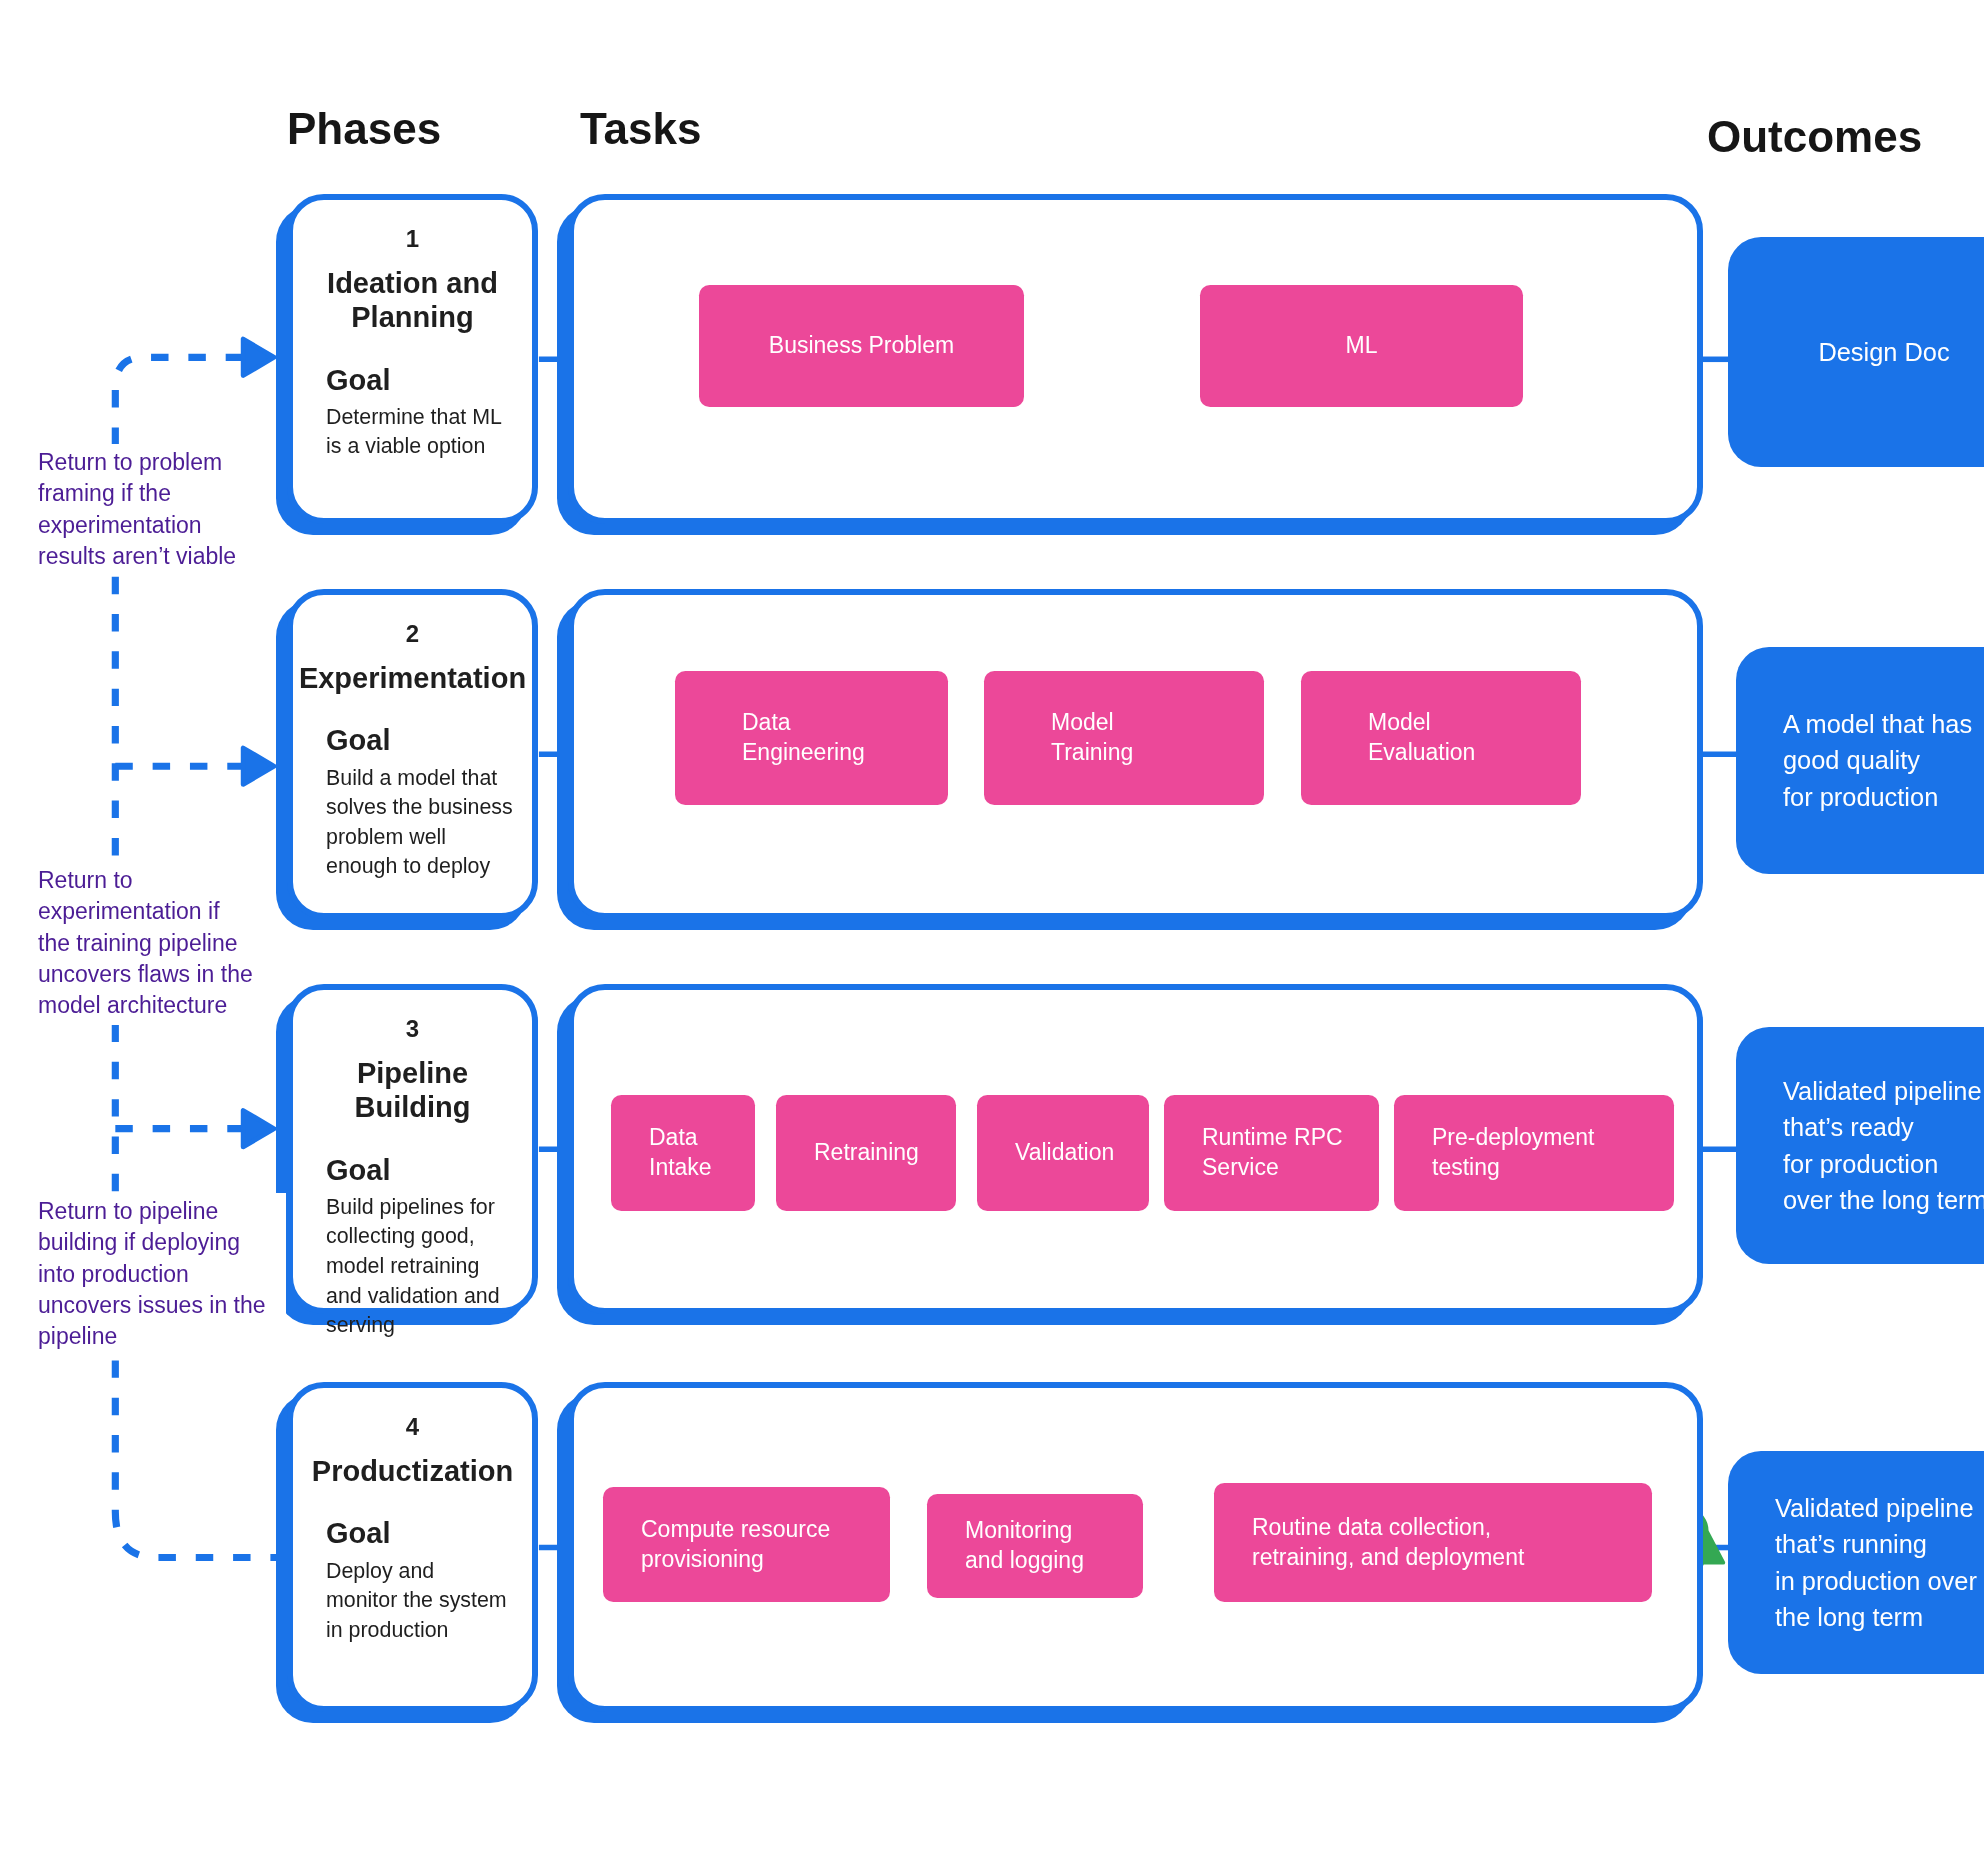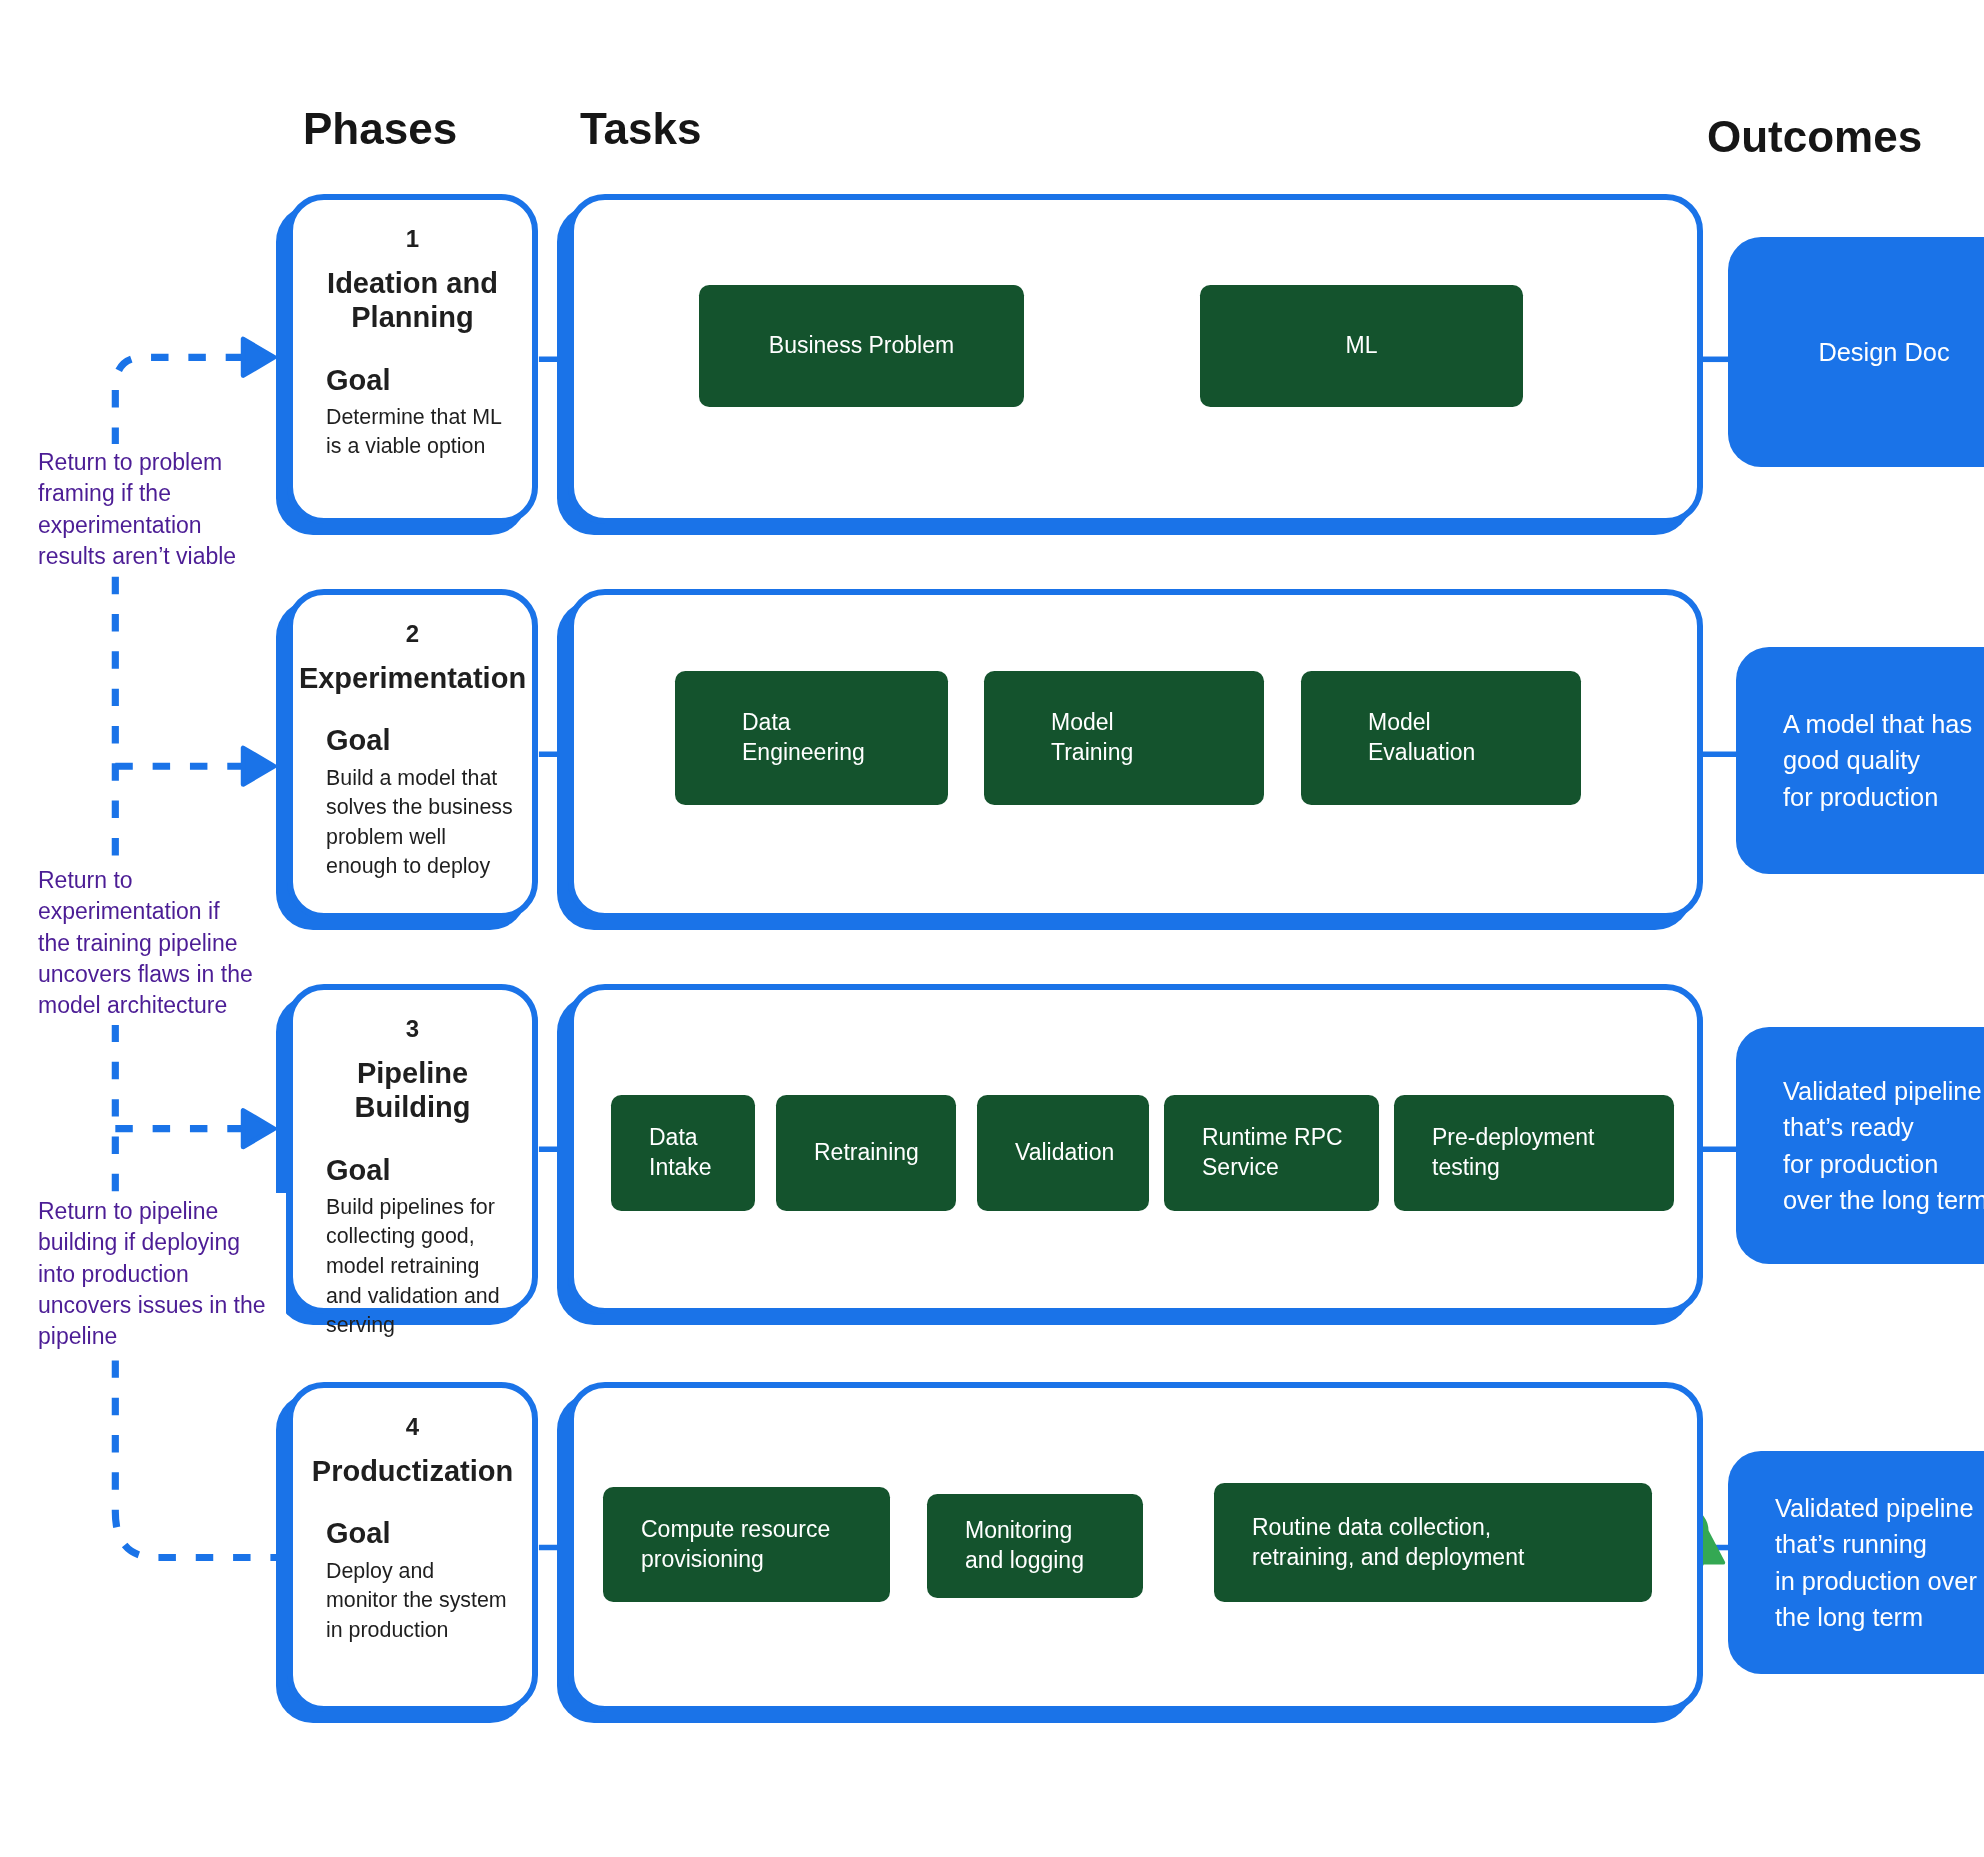--- a/index.html
+++ b/index.html
@@ -19,21 +19,21 @@
   .goal-label{margin-top:29px;margin-left:33px;font-size:29px;font-weight:bold;}
   .goal-text{margin-top:6.4px;margin-left:33px;margin-right:7.1px;font-size:21.4px;line-height:1.38;white-space:pre-line;}
   
   .tasks-panel{
     position:absolute;left:568px;width:1135px;height:330px;box-sizing:border-box;
     background:#ffffff;border:6px solid #1a73e8;border-radius:37px;
     box-shadow:-11px 11px 0 0 #1a73e8;z-index:3;
   }
   
   .task{
-    position:absolute;background:#14532d;color:#ffffff;border-radius:10.3px;
+    position:absolute;background:#ec4899;color:#ffffff;border-radius:10.3px;
     display:flex;align-items:center;font-size:23px;line-height:1.3;
     white-space:pre-line;z-index:4;box-sizing:border-box;
   }
   .task.center{justify-content:center;text-align:center;}
   .task.padL{padding-left:38px;}
   .task.padL2{padding-left:67px;}
   
   .outcome{
     position:absolute;background:#1a73e8;color:#ffffff;border-radius:33px;
     display:flex;align-items:center;font-size:25.4px;line-height:1.42;
@@ -45,21 +45,21 @@
     position:absolute;font-size:23px;line-height:1.36;color:#4c1d95;
     white-space:pre-line;background:#ffffff;z-index:10;padding:3.2px 5.6px 3.2px 0;
   }
   #overlay{position:absolute;left:0;top:0;z-index:2;}
 </style>
 </head>
 <body>
 
 <div id="canvas">
 
-  <div class="col-header" style="left:287px;top:104px;margin-left:16px;">Phases</div>
+  <div class="col-header" style="left:287px;top:104px;">Phases</div>
   <div class="col-header" style="left:580px;top:104px;">Tasks</div>
   <div class="col-header" style="left:1707px;top:112px;">Outcomes</div>
 
   <svg id="overlay" width="2253" height="1858" viewBox="0 0 5674 4680">
 
     <g stroke="#1a73e8" stroke-width="14">
       <line x1="1357" y1="905" x2="1436" y2="905"></line>
       <line x1="4286" y1="905" x2="4362" y2="905"></line>
       <line x1="1357" y1="1900" x2="1436" y2="1900"></line>
       <line x1="4286" y1="1900" x2="4378" y2="1900"></line>

